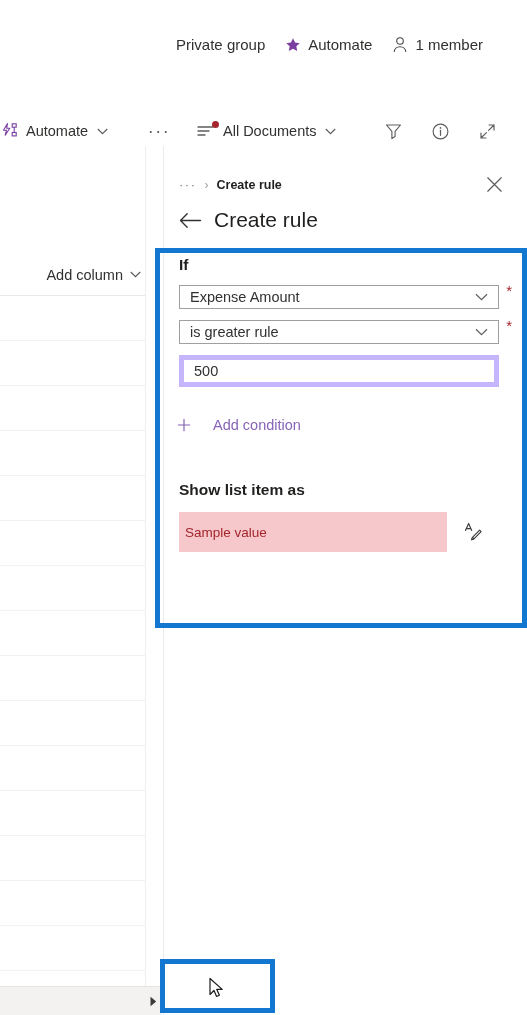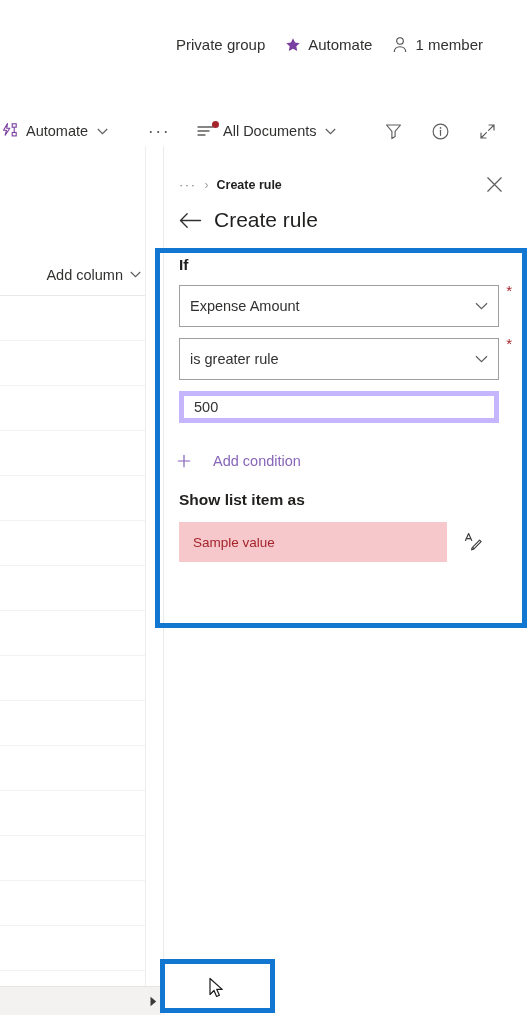--- a/index.html
+++ b/index.html
@@ -132,21 +132,21 @@
   }
 
   
   .form-body { position: absolute; left: 0; top: 110px; width: 364px; }
   .field-label {
     font-size: 15.5px; font-weight: bold; color: #201f1e;
     margin-left: 15px; margin-bottom: 11px;
   }
   .select-row { position: relative; margin-left: 15px; width: 333px; margin-bottom: 11px; }
   .select-box {
-    position: relative; width: 320px; height: 42px;
+    position: relative; width: 320px; height: 24px;
     border: 1px solid #a19f9d; background: #fff;
     display: flex; align-items: center; padding: 0 30px 0 10px;
     font-size: 14.5px; color: #323130; cursor: pointer;
     font-family: "Liberation Sans", sans-serif;
   }
   .select-chevron { position: absolute; right: 10px; top: 50%; transform: translateY(-50%); }
   .req-star {
     position: absolute; right: 0px; top: -2px;
     color: #a4262c; font-size: 15px; line-height: 1;
   }
@@ -158,27 +158,27 @@
     font-family: "Liberation Sans", sans-serif;
   }
   .add-cond {
     margin-left: 13px; margin-top: 30px;
     display: inline-flex; align-items: center; gap: 22px;
     font-size: 14.5px; color: #8764b8; background:none; border:none; cursor:pointer;
     font-family: "Liberation Sans", sans-serif;
   }
   .section-label {
     font-size: 15.5px; font-weight: bold; color: #201f1e;
-    margin-left: 15px; margin-top: 19px; margin-bottom: 13px;
+    margin-left: 15px; margin-top: 45px; margin-bottom: 13px;
   }
   .swatch-row { margin-left: 15px; display: flex; align-items: center; gap: 0; }
   .color-swatch {
     width: 268px; height: 40px;
     background: #f6c7cb;
-    display: flex; align-items: center; padding-left: 14px;
+    display: flex; align-items: center; padding-left: 6px;
     font-size: 13.5px; color: #a4262c; cursor: pointer;
   }
   .format-btn {
     width: 50px; height: 40px; display:flex; align-items:center; justify-content:center;
     background:none; border:none; cursor:pointer;
   }
   .cursor-ico { position: absolute; left: 206px; top: 977px; z-index: 40; pointer-events: none; }
 </style>
 </head>
 <body>

